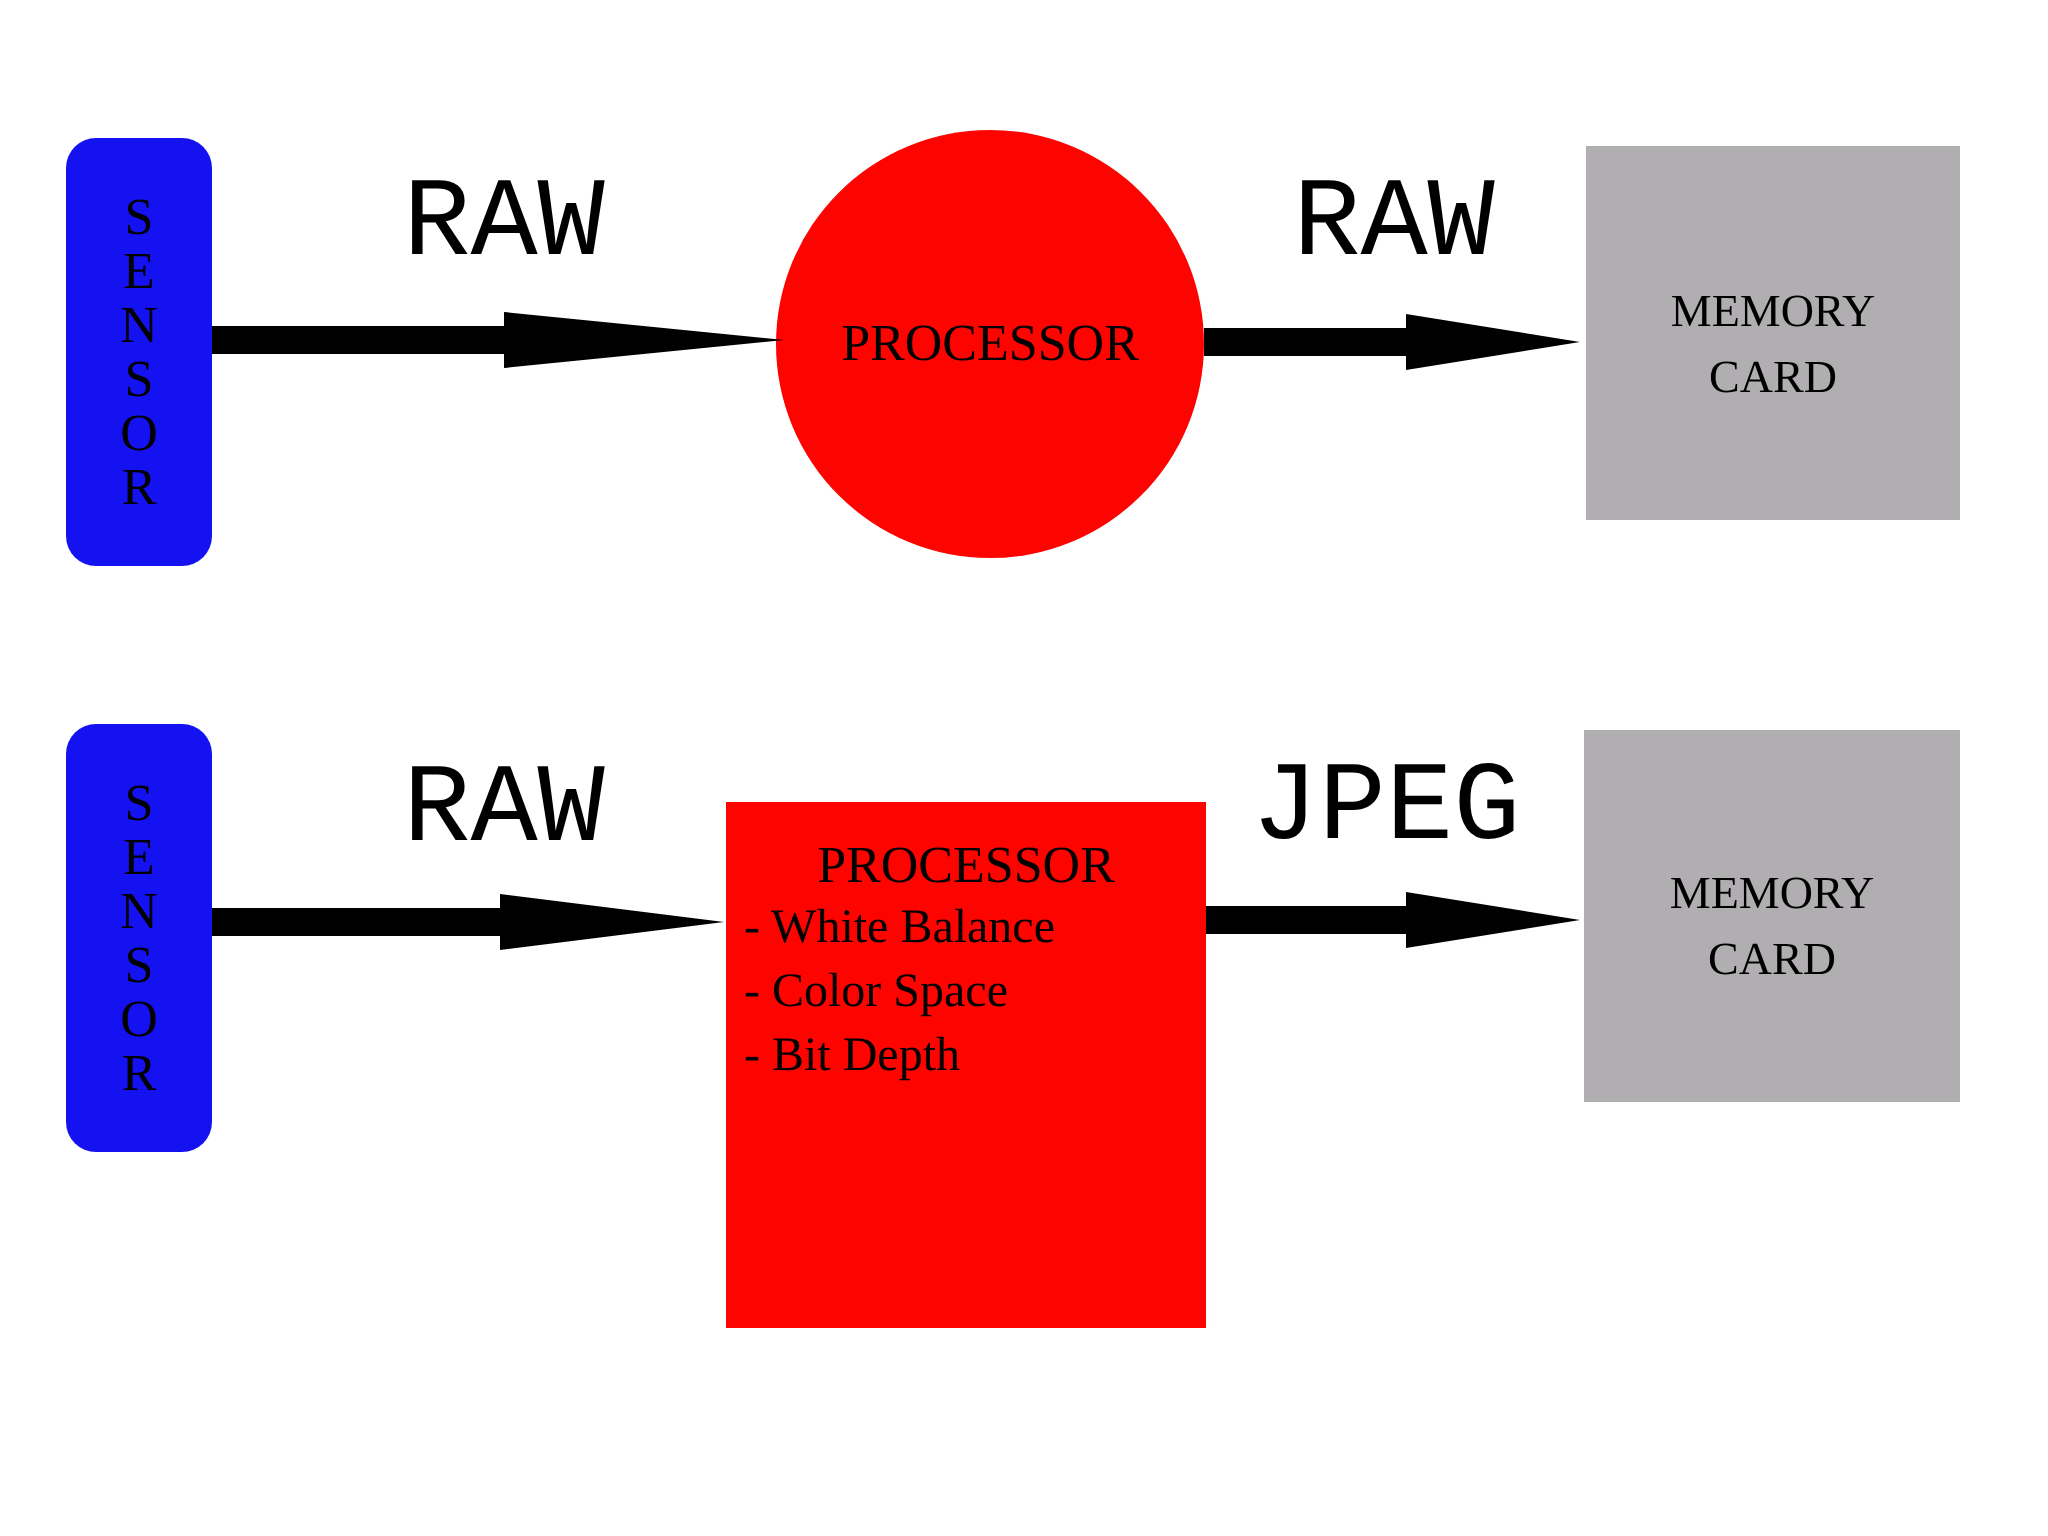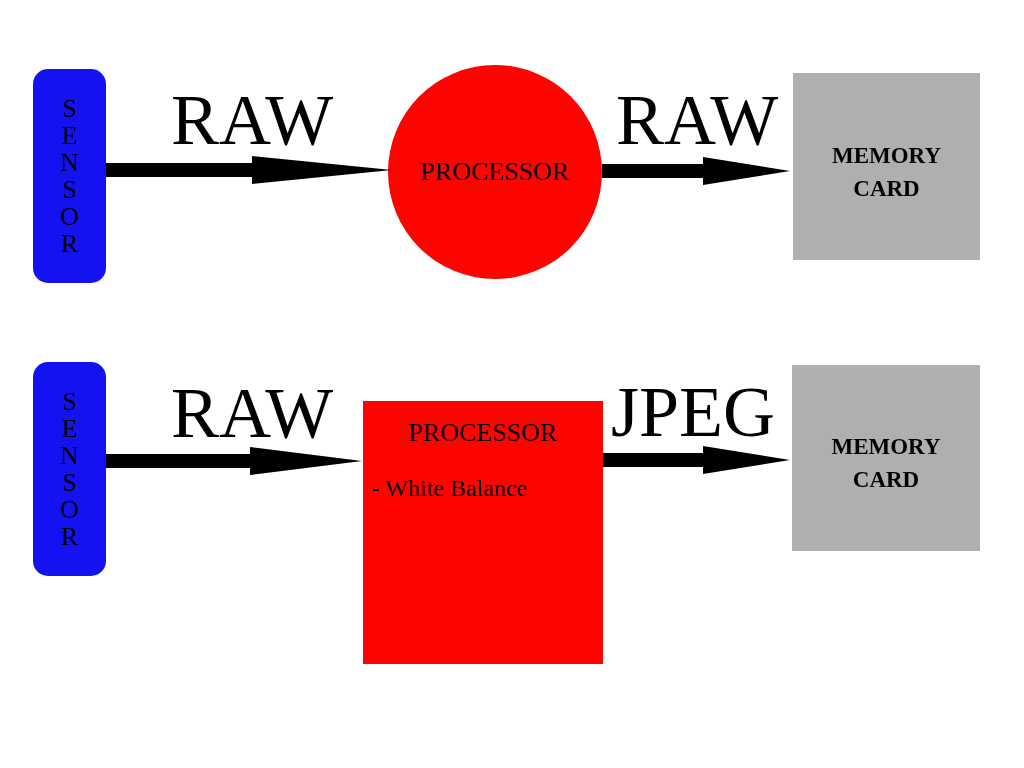--- a/index.html
+++ b/index.html
@@ -34,23 +34,24 @@
   .sensor .letter {
     font-size: 26px;
     line-height: 27px;
     text-align: center;
   }
 
   
   .big-label {
     position: absolute;
     transform: translateX(-50%);
-    font-size: 72px;
+    font-size: 56px;
     line-height: 1.0;
     white-space: nowrap;
+    font-family: Liberation Mono, monospace;
   }
   .big-label--in-top   { left: 252px; top: 84px;  }
   .big-label--out-top  { left: 697px; top: 84px;  }
   .big-label--in-bot   { left: 252px; top: 377px; }
   .big-label--out-bot  { left: 693px; top: 376px; text-align: center; }
 
   
   .processor-circle {
     position: absolute;
     left: 388px;
@@ -73,38 +74,36 @@
     width: 240px;
     height: 263px;
     box-sizing: border-box;
     padding-top: 17px;
   }
   .processor-rect .title {
     font-size: 26px;
     text-align: center;
   }
   .processor-rect .settings {
-    margin-top: 24px;
     padding-left: 9px;
     font-size: 24px;
     line-height: 32px;
     white-space: nowrap;
   }
 
   
   .card {
     position: absolute;
     display: flex;
     flex-direction: column;
     align-items: center;
     justify-content: center;
     box-sizing: border-box;
     padding-top: 10px;
     text-align: center;
-    font-weight: bold;
   }
   .card--top    { left: 793px; top: 73px;  width: 187px; height: 187px; }
   .card--bottom { left: 792px; top: 365px; width: 188px; height: 186px; }
   .card .card-line {
     font-size: 23px;
     line-height: 33px;
   }
 
   
   .arrows {
@@ -149,20 +148,22 @@
     <span class="letter">O</span>
     <span class="letter">R</span>
   </div>
 
   <div class="big-label big-label--in-bot">RAW</div>
 
   <div class="processor-rect" style="background: rgb(253, 4, 0);">
     <div class="title">PROCESSOR</div>
     <div class="settings">
       <div>- White Balance</div>
+      <div>- Color Space</div>
+      <div>- Bit Depth</div>
     </div>
   </div>
 
   <div class="big-label big-label--out-bot">JPEG</div>
 
   <div class="card card--bottom" style="background: rgb(176, 174, 176);">
     <div class="card-line">MEMORY</div>
     <div class="card-line">CARD</div>
   </div>
 

